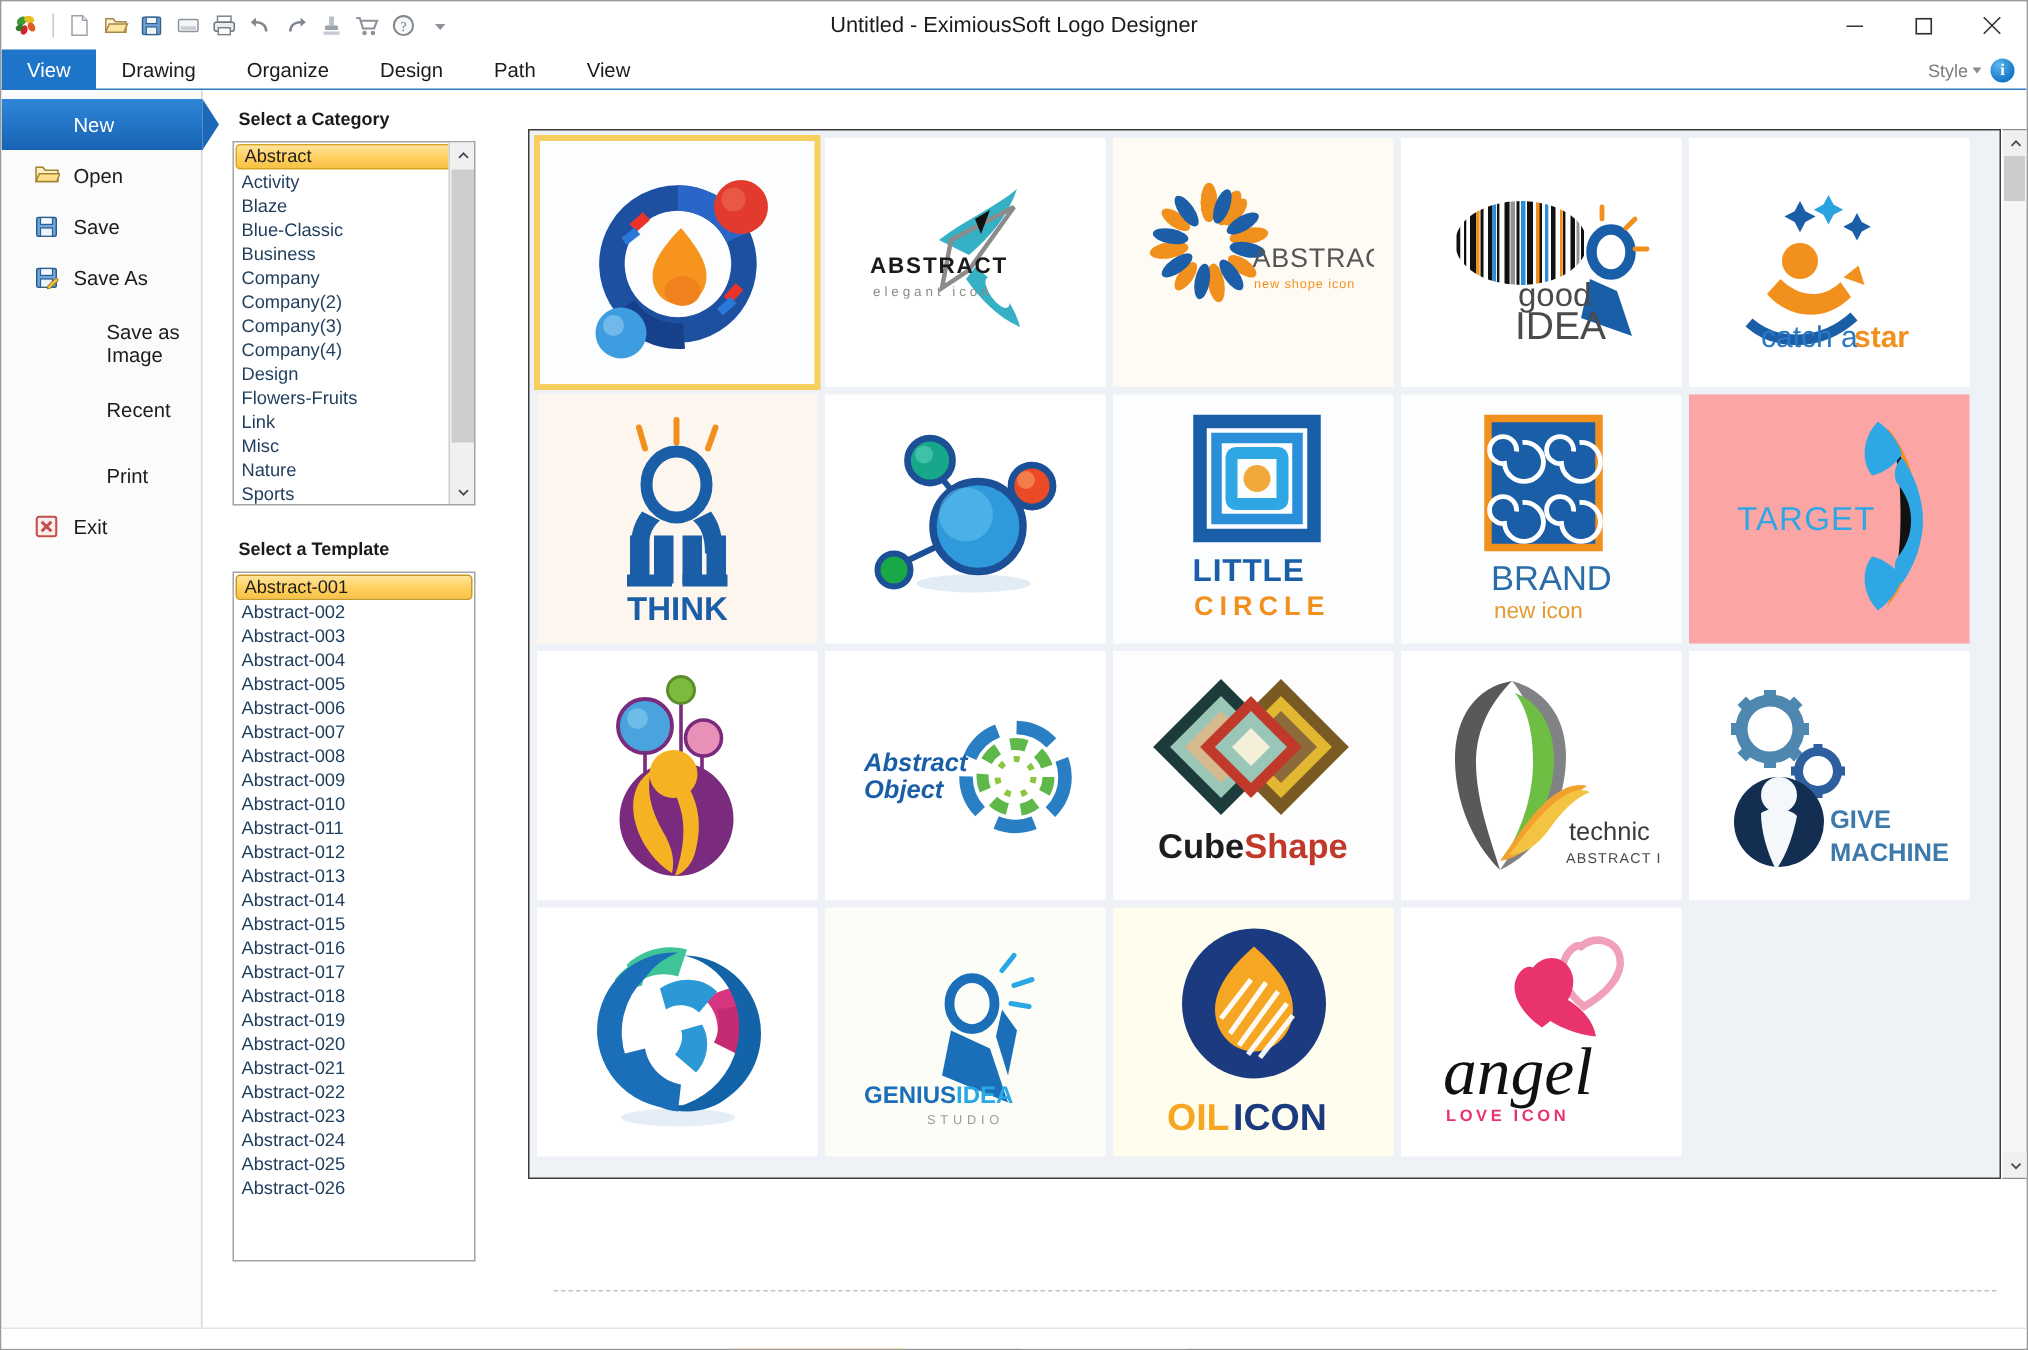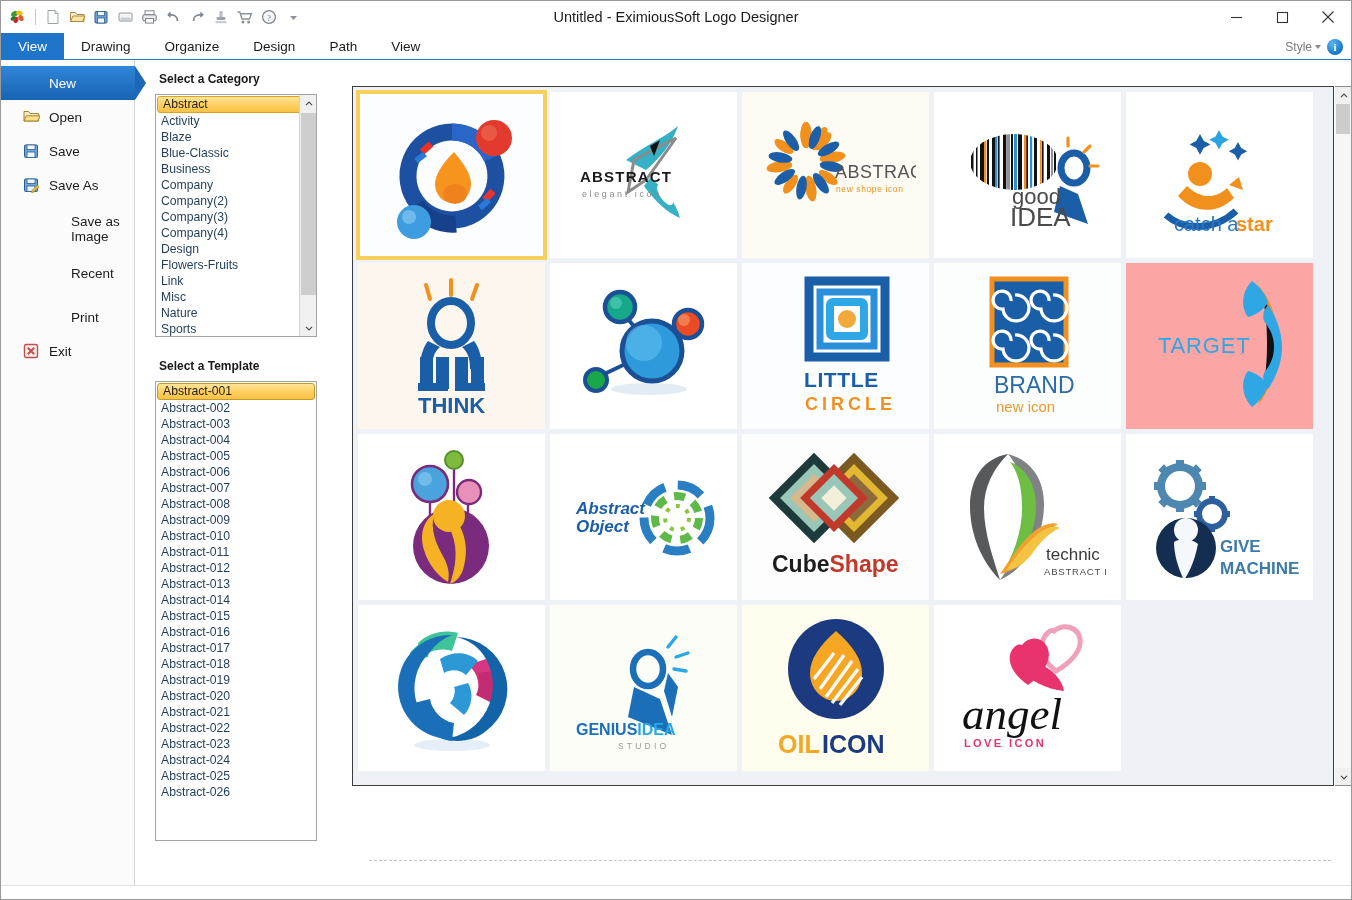--- a/index.html
+++ b/index.html
@@ -745,21 +745,21 @@
       <circle cx="88" cy="80" r="30" fill="#2f9adb" stroke="#1b4f96" stroke-width="5"></circle>
       <circle cx="80" cy="72" r="18" fill="#5dc0ef" opacity="0.6"></circle>
       <circle cx="56" cy="36" r="15" fill="#17a78a" stroke="#1b4f96" stroke-width="4.5"></circle>
       <circle cx="52" cy="32" r="6" fill="#58d2ba" opacity="0.6"></circle>
       <circle cx="124" cy="53" r="14" fill="#ea4a25" stroke="#1b4f96" stroke-width="4.5"></circle>
       <circle cx="120" cy="49" r="6" fill="#f5915d" opacity="0.7"></circle>
       <circle cx="32" cy="109" r="11" fill="#18a848" stroke="#1b4f96" stroke-width="4"></circle>
     </svg>
               </div>
             </div>
-            <div class="cell" style="background: rgb(252, 253, 255); justify-content: flex-end;">
+            <div class="cell" style="background: rgb(252, 253, 255);">
               <div class="thumb">
                 <svg viewBox="0 0 160 150" width="160" height="150">
       <rect x="44" y="10" width="76" height="76" fill="none" stroke="#1b5ea8" stroke-width="9"></rect>
       <rect x="55" y="21" width="54" height="54" fill="none" stroke="#2a8fd8" stroke-width="7"></rect>
       <rect x="65" y="31" width="34" height="34" rx="3" fill="none" stroke="#2fa7e5" stroke-width="8"></rect>
       <circle cx="82" cy="48" r="9" fill="#f2a93b"></circle>
       <text x="39" y="116" font-family="Liberation Sans, sans-serif" font-size="21" font-weight="bold" fill="#1b5ea8" letter-spacing="0.6">LITTLE</text>
       <text x="40" y="139" font-family="Liberation Sans, sans-serif" font-size="18" font-weight="bold" fill="#f2901e" letter-spacing="4">CIRCLE</text>
     </svg>
               </div>

